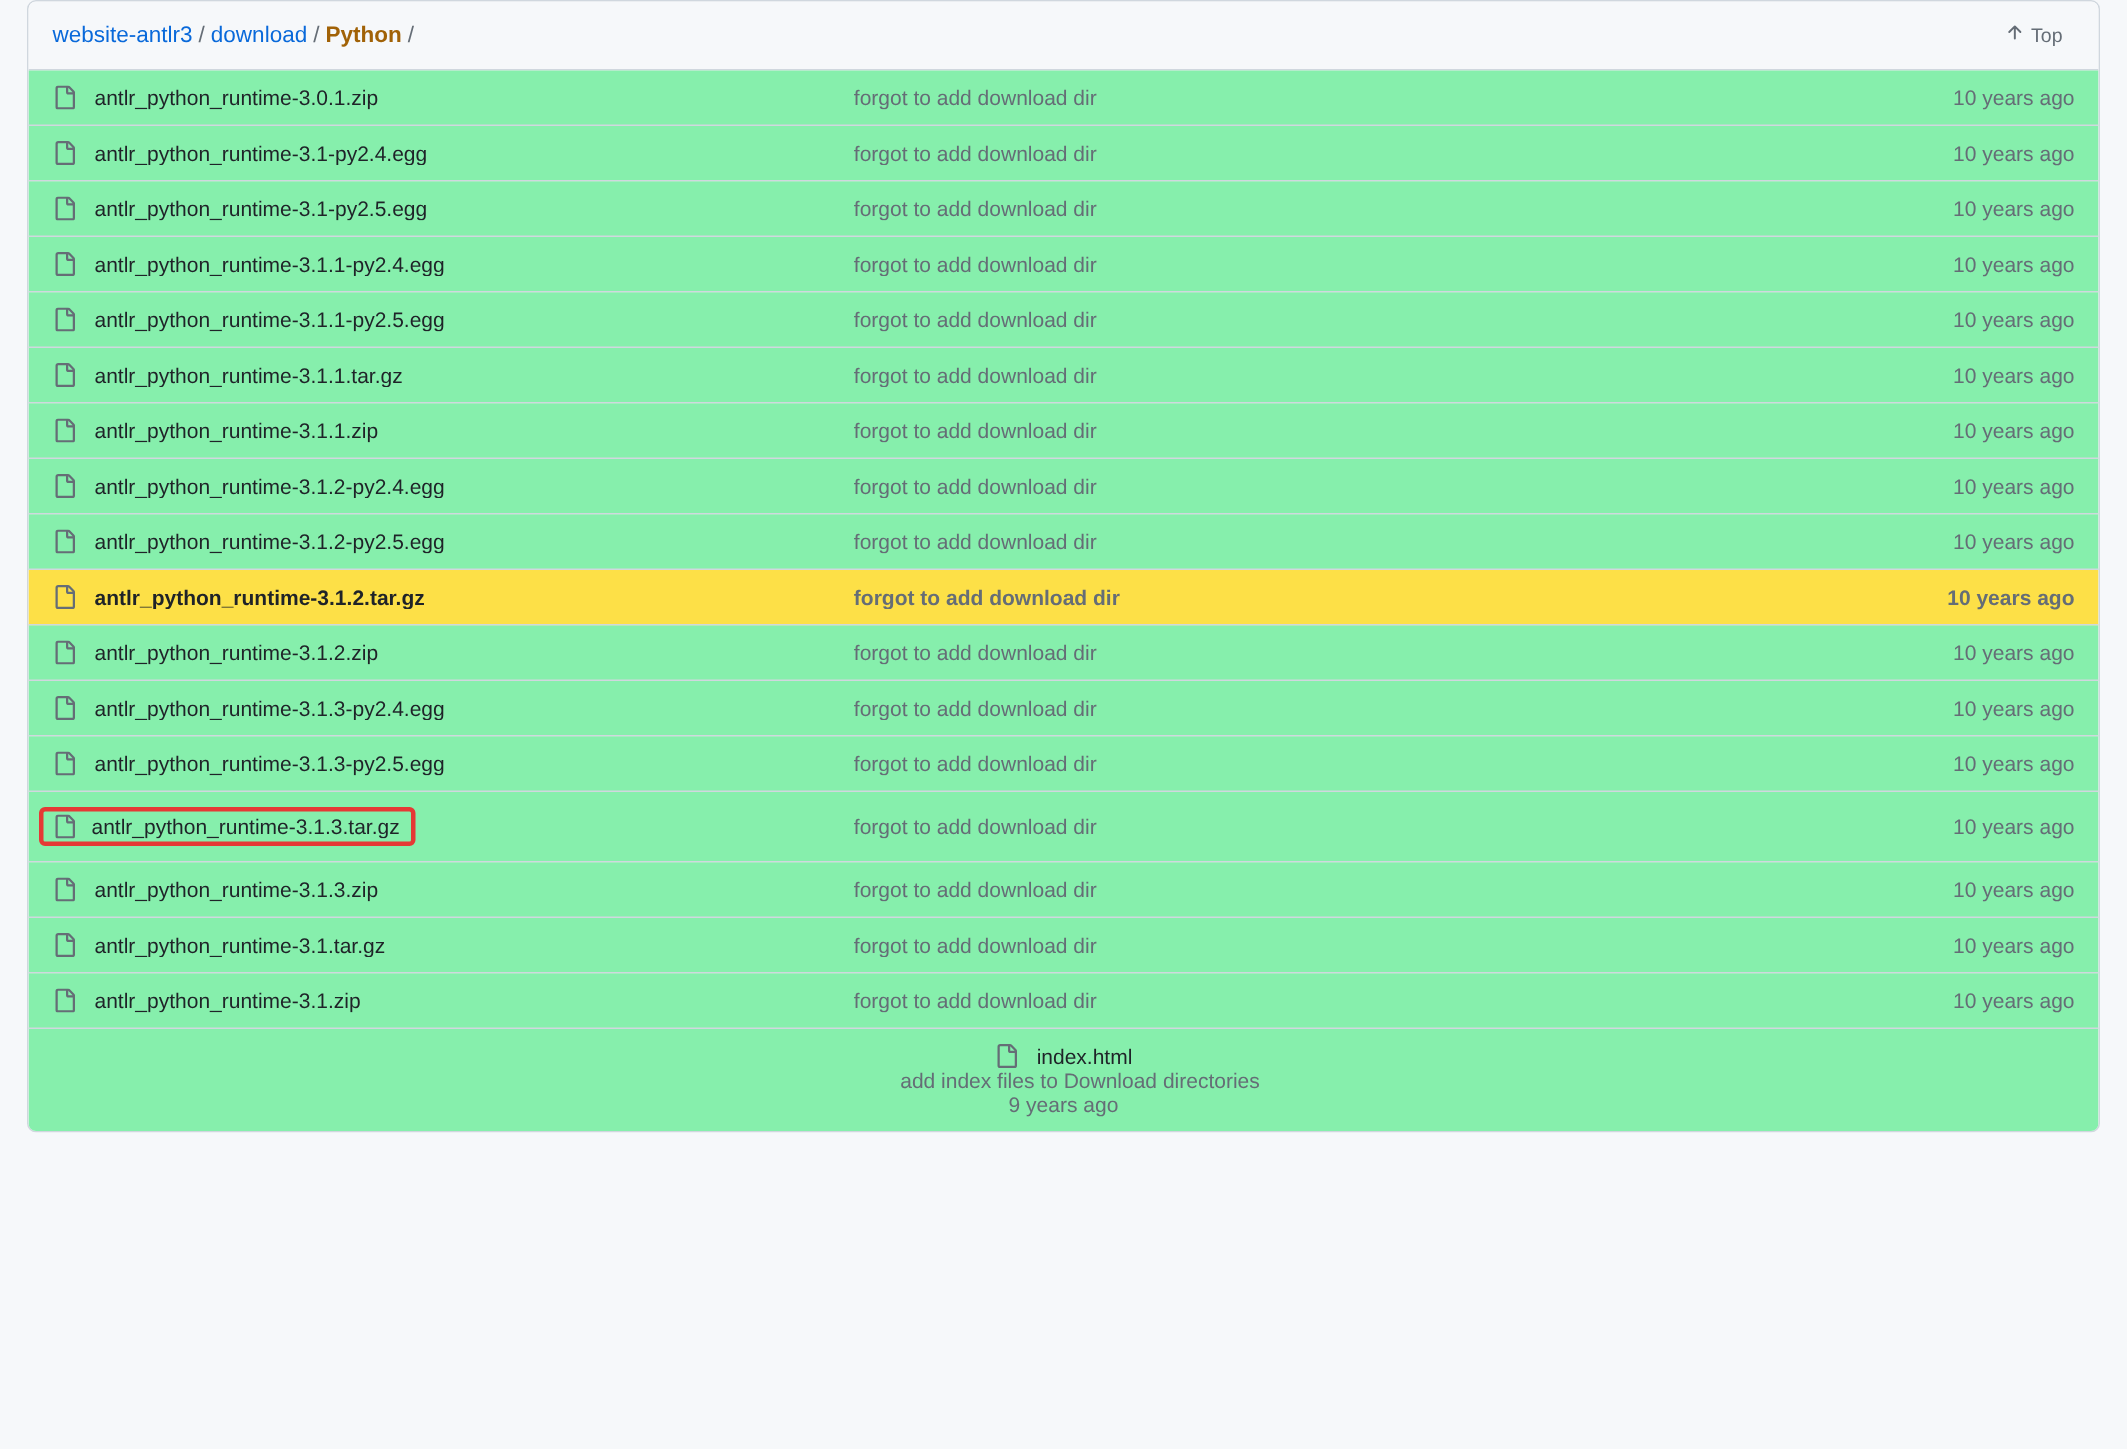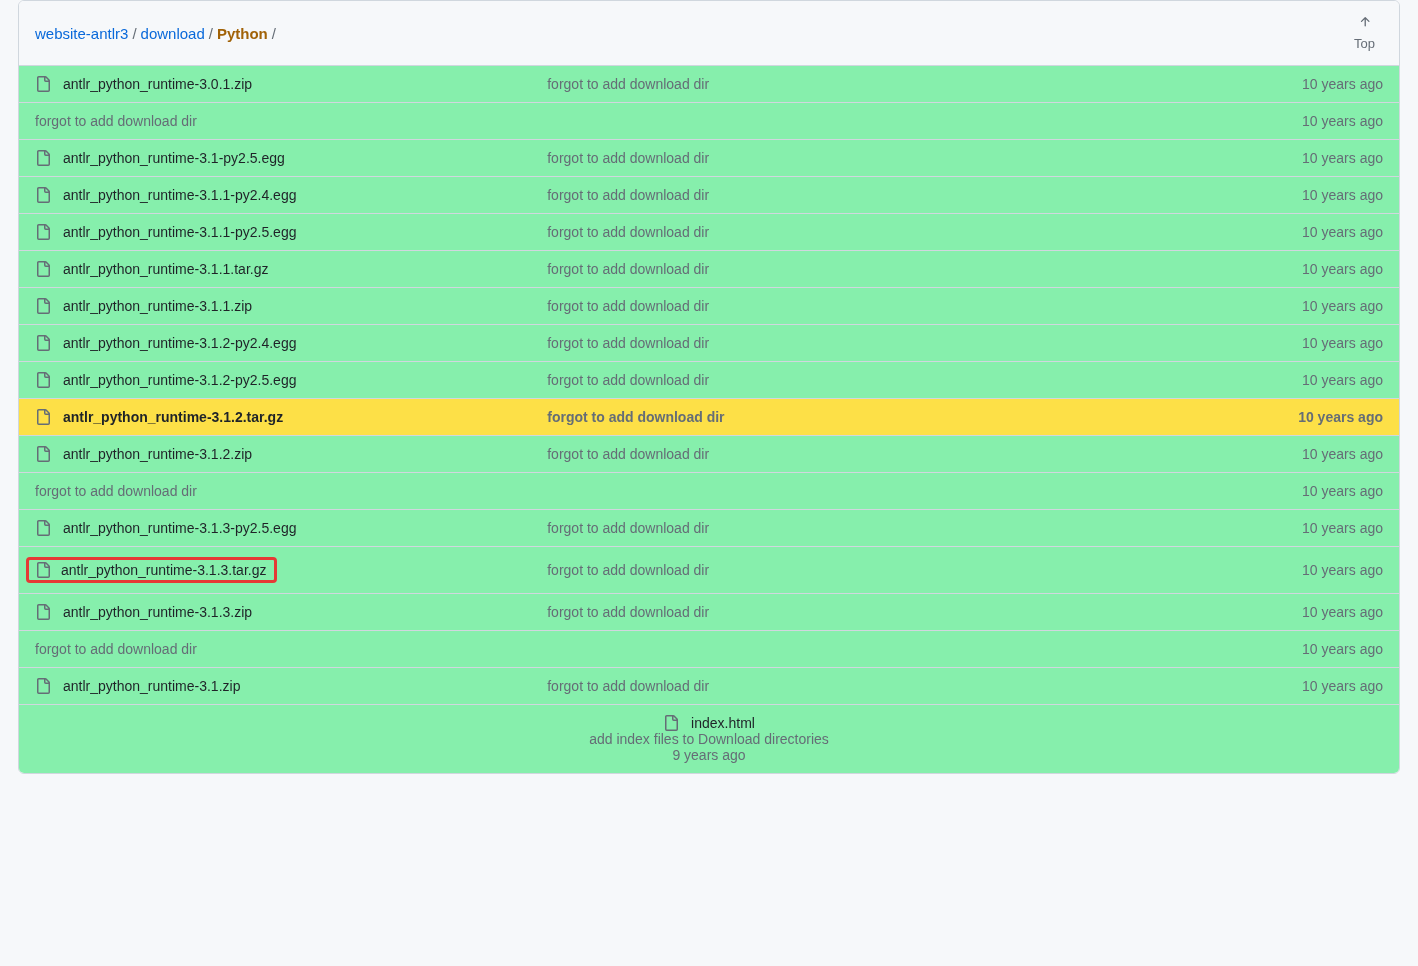--- a/index.html
+++ b/index.html
@@ -49,21 +49,20 @@
       display: flex;
       align-items: center;
       gap: 4px;
       background: transparent;
       border: none;
       color: #656d76;
       font-size: 13px;
       cursor: pointer;
       padding: 4px 8px;
       border-radius: 6px;
-      flex-direction: column;
     }
     .file-row {
       display: flex;
       align-items: center;
       padding: 10px 16px;
       border-bottom: 1px solid #d0d7de;
       background: #86efac;
     }
     .file-row:last-child {
       border-bottom: none;
@@ -95,20 +94,21 @@
     .commit-col {
       flex: 1;
       color: #656d76;
       white-space: nowrap;
       overflow: hidden;
       text-overflow: ellipsis;
     }
     .commit-col a {
       color: #656d76;
       text-decoration: none;
+      margin-left: 22px;
     }
     .time-col {
       flex: 0 0 auto;
       text-align: right;
       color: #656d76;
       white-space: nowrap;
     }
     .highlighted {
       border: 3px solid #e53935;
       border-radius: 4px;
@@ -148,20 +148,26 @@
         <div class="file-name-col">
           <svg class="file-icon" viewBox="0 0 16 16" fill="currentColor">
             <path d="M2 1.75C2 .784 2.784 0 3.75 0h6.586c.464 0 .909.184 1.237.513l2.914 2.914c.329.328.513.773.513 1.237v9.586A1.75 1.75 0 0 1 13.25 16h-9.5A1.75 1.75 0 0 1 2 14.25Zm1.75-.25a.25.25 0 0 0-.25.25v12.5c0 .138.112.25.25.25h9.5a.25.25 0 0 0 .25-.25V6h-2.75A1.75 1.75 0 0 1 9 4.25V1.5Zm6.75.062V4.25c0 .138.112.25.25.25h2.688l-.011-.013-2.914-2.914-.013-.011Z"></path>
           </svg>
           <a href="#" class="file-name">antlr_python_runtime-3.0.1.zip</a>
         </div>
         <div class="commit-col"><a href="#">forgot to add download dir</a></div>
         <div class="time-col">10 years ago</div>
       </div>
       <div class="file-row">
+        <div class="file-name-col">
+          <svg class="file-icon" viewBox="0 0 16 16" fill="currentColor">
+            <path d="M2 1.75C2 .784 2.784 0 3.75 0h6.586c.464 0 .909.184 1.237.513l2.914 2.914c.329.328.513.773.513 1.237v9.586A1.75 1.75 0 0 1 13.25 16h-9.5A1.75 1.75 0 0 1 2 14.25Zm1.75-.25a.25.25 0 0 0-.25.25v12.5c0 .138.112.25.25.25h9.5a.25.25 0 0 0 .25-.25V6h-2.75A1.75 1.75 0 0 1 9 4.25V1.5Zm6.75.062V4.25c0 .138.112.25.25.25h2.688l-.011-.013-2.914-2.914-.013-.011Z"></path>
+          </svg>
+          <a href="#" class="file-name">antlr_python_runtime-3.1-py2.4.egg</a>
+        </div>
         <div class="commit-col"><a href="#">forgot to add download dir</a></div>
         <div class="time-col">10 years ago</div>
       </div>
       <div class="file-row">
         <div class="file-name-col">
           <svg class="file-icon" viewBox="0 0 16 16" fill="currentColor">
             <path d="M2 1.75C2 .784 2.784 0 3.75 0h6.586c.464 0 .909.184 1.237.513l2.914 2.914c.329.328.513.773.513 1.237v9.586A1.75 1.75 0 0 1 13.25 16h-9.5A1.75 1.75 0 0 1 2 14.25Zm1.75-.25a.25.25 0 0 0-.25.25v12.5c0 .138.112.25.25.25h9.5a.25.25 0 0 0 .25-.25V6h-2.75A1.75 1.75 0 0 1 9 4.25V1.5Zm6.75.062V4.25c0 .138.112.25.25.25h2.688l-.011-.013-2.914-2.914-.013-.011Z"></path>
           </svg>
           <a href="#" class="file-name">antlr_python_runtime-3.1-py2.5.egg</a>
         </div>
@@ -242,20 +248,26 @@
         <div class="file-name-col">
           <svg class="file-icon" viewBox="0 0 16 16" fill="currentColor">
             <path d="M2 1.75C2 .784 2.784 0 3.75 0h6.586c.464 0 .909.184 1.237.513l2.914 2.914c.329.328.513.773.513 1.237v9.586A1.75 1.75 0 0 1 13.25 16h-9.5A1.75 1.75 0 0 1 2 14.25Zm1.75-.25a.25.25 0 0 0-.25.25v12.5c0 .138.112.25.25.25h9.5a.25.25 0 0 0 .25-.25V6h-2.75A1.75 1.75 0 0 1 9 4.25V1.5Zm6.75.062V4.25c0 .138.112.25.25.25h2.688l-.011-.013-2.914-2.914-.013-.011Z"></path>
           </svg>
           <a href="#" class="file-name">antlr_python_runtime-3.1.2.zip</a>
         </div>
         <div class="commit-col"><a href="#">forgot to add download dir</a></div>
         <div class="time-col">10 years ago</div>
       </div>
       <div class="file-row">
+        <div class="file-name-col">
+          <svg class="file-icon" viewBox="0 0 16 16" fill="currentColor">
+            <path d="M2 1.75C2 .784 2.784 0 3.75 0h6.586c.464 0 .909.184 1.237.513l2.914 2.914c.329.328.513.773.513 1.237v9.586A1.75 1.75 0 0 1 13.25 16h-9.5A1.75 1.75 0 0 1 2 14.25Zm1.75-.25a.25.25 0 0 0-.25.25v12.5c0 .138.112.25.25.25h9.5a.25.25 0 0 0 .25-.25V6h-2.75A1.75 1.75 0 0 1 9 4.25V1.5Zm6.75.062V4.25c0 .138.112.25.25.25h2.688l-.011-.013-2.914-2.914-.013-.011Z"></path>
+          </svg>
+          <a href="#" class="file-name">antlr_python_runtime-3.1.3-py2.4.egg</a>
+        </div>
         <div class="commit-col"><a href="#">forgot to add download dir</a></div>
         <div class="time-col">10 years ago</div>
       </div>
       <div class="file-row">
         <div class="file-name-col">
           <svg class="file-icon" viewBox="0 0 16 16" fill="currentColor">
             <path d="M2 1.75C2 .784 2.784 0 3.75 0h6.586c.464 0 .909.184 1.237.513l2.914 2.914c.329.328.513.773.513 1.237v9.586A1.75 1.75 0 0 1 13.25 16h-9.5A1.75 1.75 0 0 1 2 14.25Zm1.75-.25a.25.25 0 0 0-.25.25v12.5c0 .138.112.25.25.25h9.5a.25.25 0 0 0 .25-.25V6h-2.75A1.75 1.75 0 0 1 9 4.25V1.5Zm6.75.062V4.25c0 .138.112.25.25.25h2.688l-.011-.013-2.914-2.914-.013-.011Z"></path>
           </svg>
           <a href="#" class="file-name">antlr_python_runtime-3.1.3-py2.5.egg</a>
         </div>
@@ -278,20 +290,26 @@
         <div class="file-name-col">
           <svg class="file-icon" viewBox="0 0 16 16" fill="currentColor">
             <path d="M2 1.75C2 .784 2.784 0 3.75 0h6.586c.464 0 .909.184 1.237.513l2.914 2.914c.329.328.513.773.513 1.237v9.586A1.75 1.75 0 0 1 13.25 16h-9.5A1.75 1.75 0 0 1 2 14.25Zm1.75-.25a.25.25 0 0 0-.25.25v12.5c0 .138.112.25.25.25h9.5a.25.25 0 0 0 .25-.25V6h-2.75A1.75 1.75 0 0 1 9 4.25V1.5Zm6.75.062V4.25c0 .138.112.25.25.25h2.688l-.011-.013-2.914-2.914-.013-.011Z"></path>
           </svg>
           <a href="#" class="file-name">antlr_python_runtime-3.1.3.zip</a>
         </div>
         <div class="commit-col"><a href="#">forgot to add download dir</a></div>
         <div class="time-col">10 years ago</div>
       </div>
       <div class="file-row">
+        <div class="file-name-col">
+          <svg class="file-icon" viewBox="0 0 16 16" fill="currentColor">
+            <path d="M2 1.75C2 .784 2.784 0 3.75 0h6.586c.464 0 .909.184 1.237.513l2.914 2.914c.329.328.513.773.513 1.237v9.586A1.75 1.75 0 0 1 13.25 16h-9.5A1.75 1.75 0 0 1 2 14.25Zm1.75-.25a.25.25 0 0 0-.25.25v12.5c0 .138.112.25.25.25h9.5a.25.25 0 0 0 .25-.25V6h-2.75A1.75 1.75 0 0 1 9 4.25V1.5Zm6.75.062V4.25c0 .138.112.25.25.25h2.688l-.011-.013-2.914-2.914-.013-.011Z"></path>
+          </svg>
+          <a href="#" class="file-name">antlr_python_runtime-3.1.tar.gz</a>
+        </div>
         <div class="commit-col"><a href="#">forgot to add download dir</a></div>
         <div class="time-col">10 years ago</div>
       </div>
       <div class="file-row">
         <div class="file-name-col">
           <svg class="file-icon" viewBox="0 0 16 16" fill="currentColor">
             <path d="M2 1.75C2 .784 2.784 0 3.75 0h6.586c.464 0 .909.184 1.237.513l2.914 2.914c.329.328.513.773.513 1.237v9.586A1.75 1.75 0 0 1 13.25 16h-9.5A1.75 1.75 0 0 1 2 14.25Zm1.75-.25a.25.25 0 0 0-.25.25v12.5c0 .138.112.25.25.25h9.5a.25.25 0 0 0 .25-.25V6h-2.75A1.75 1.75 0 0 1 9 4.25V1.5Zm6.75.062V4.25c0 .138.112.25.25.25h2.688l-.011-.013-2.914-2.914-.013-.011Z"></path>
           </svg>
           <a href="#" class="file-name">antlr_python_runtime-3.1.zip</a>
         </div>

